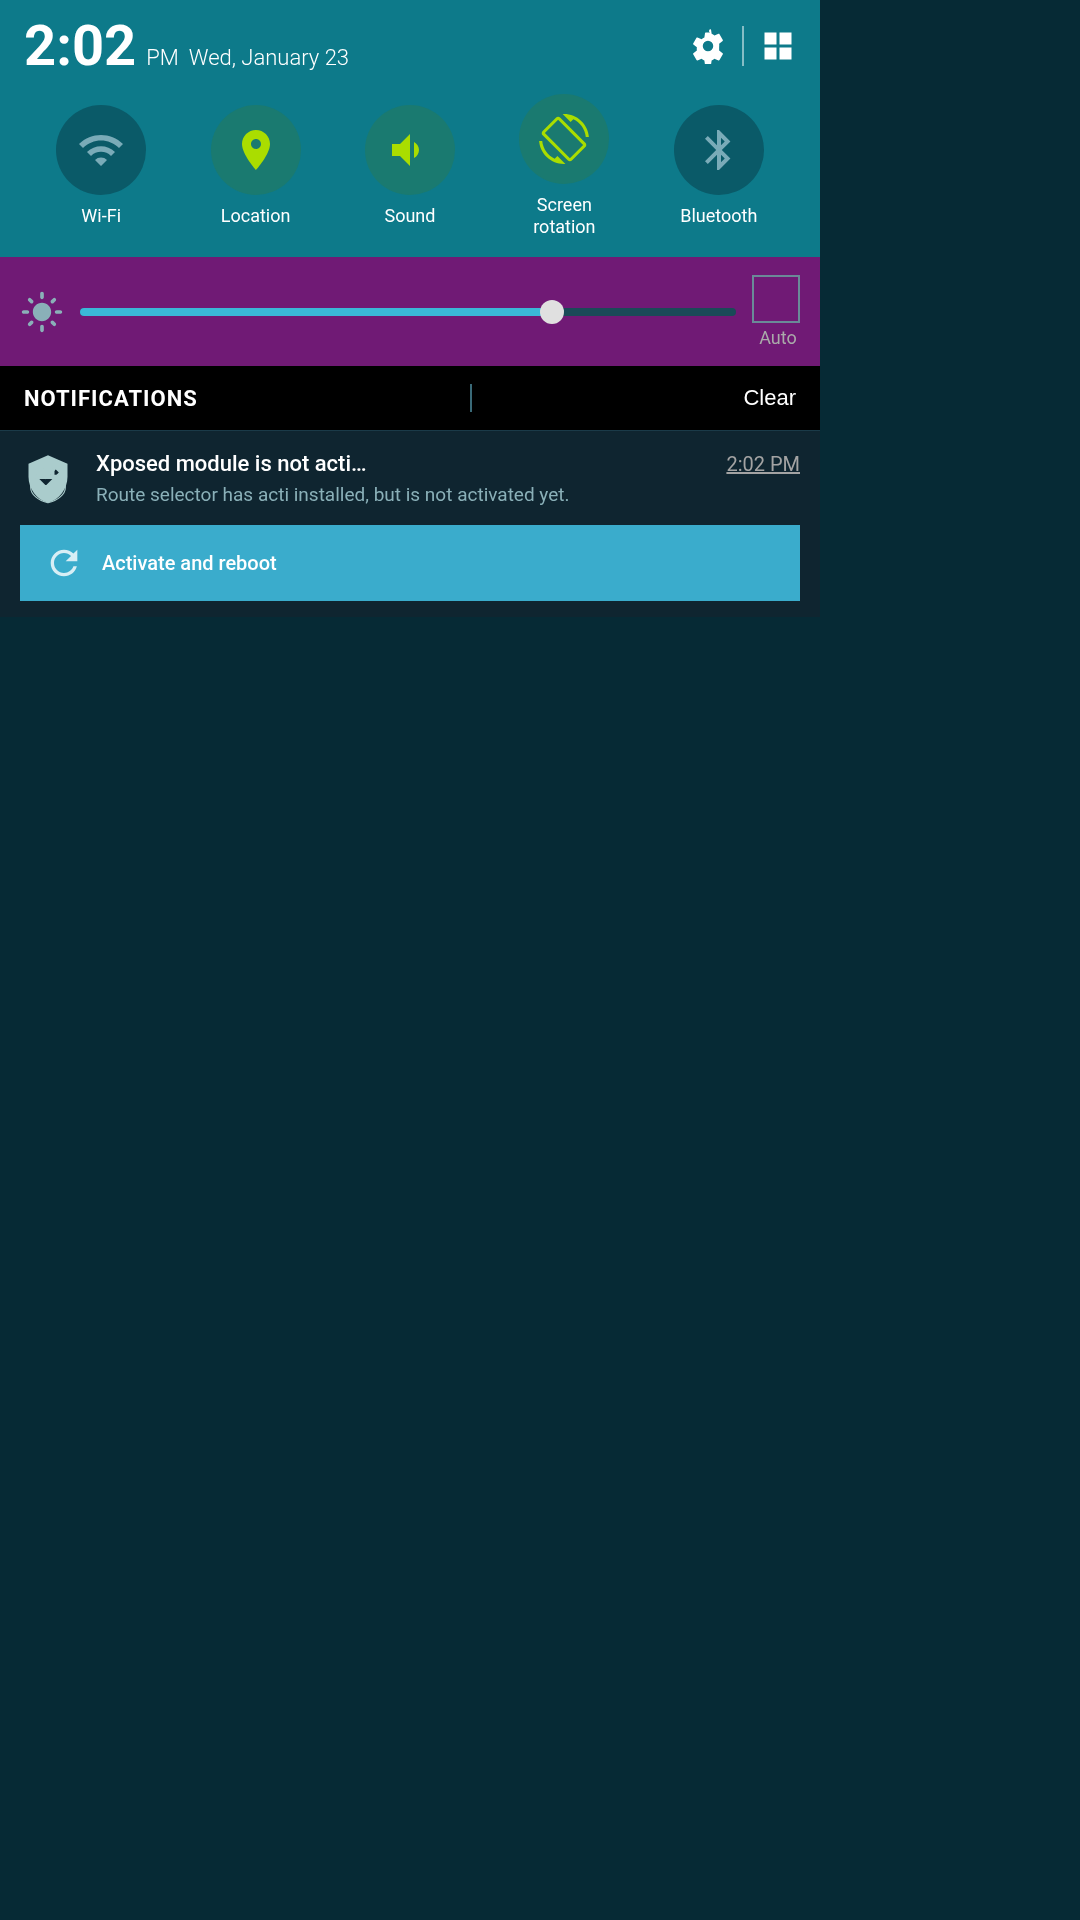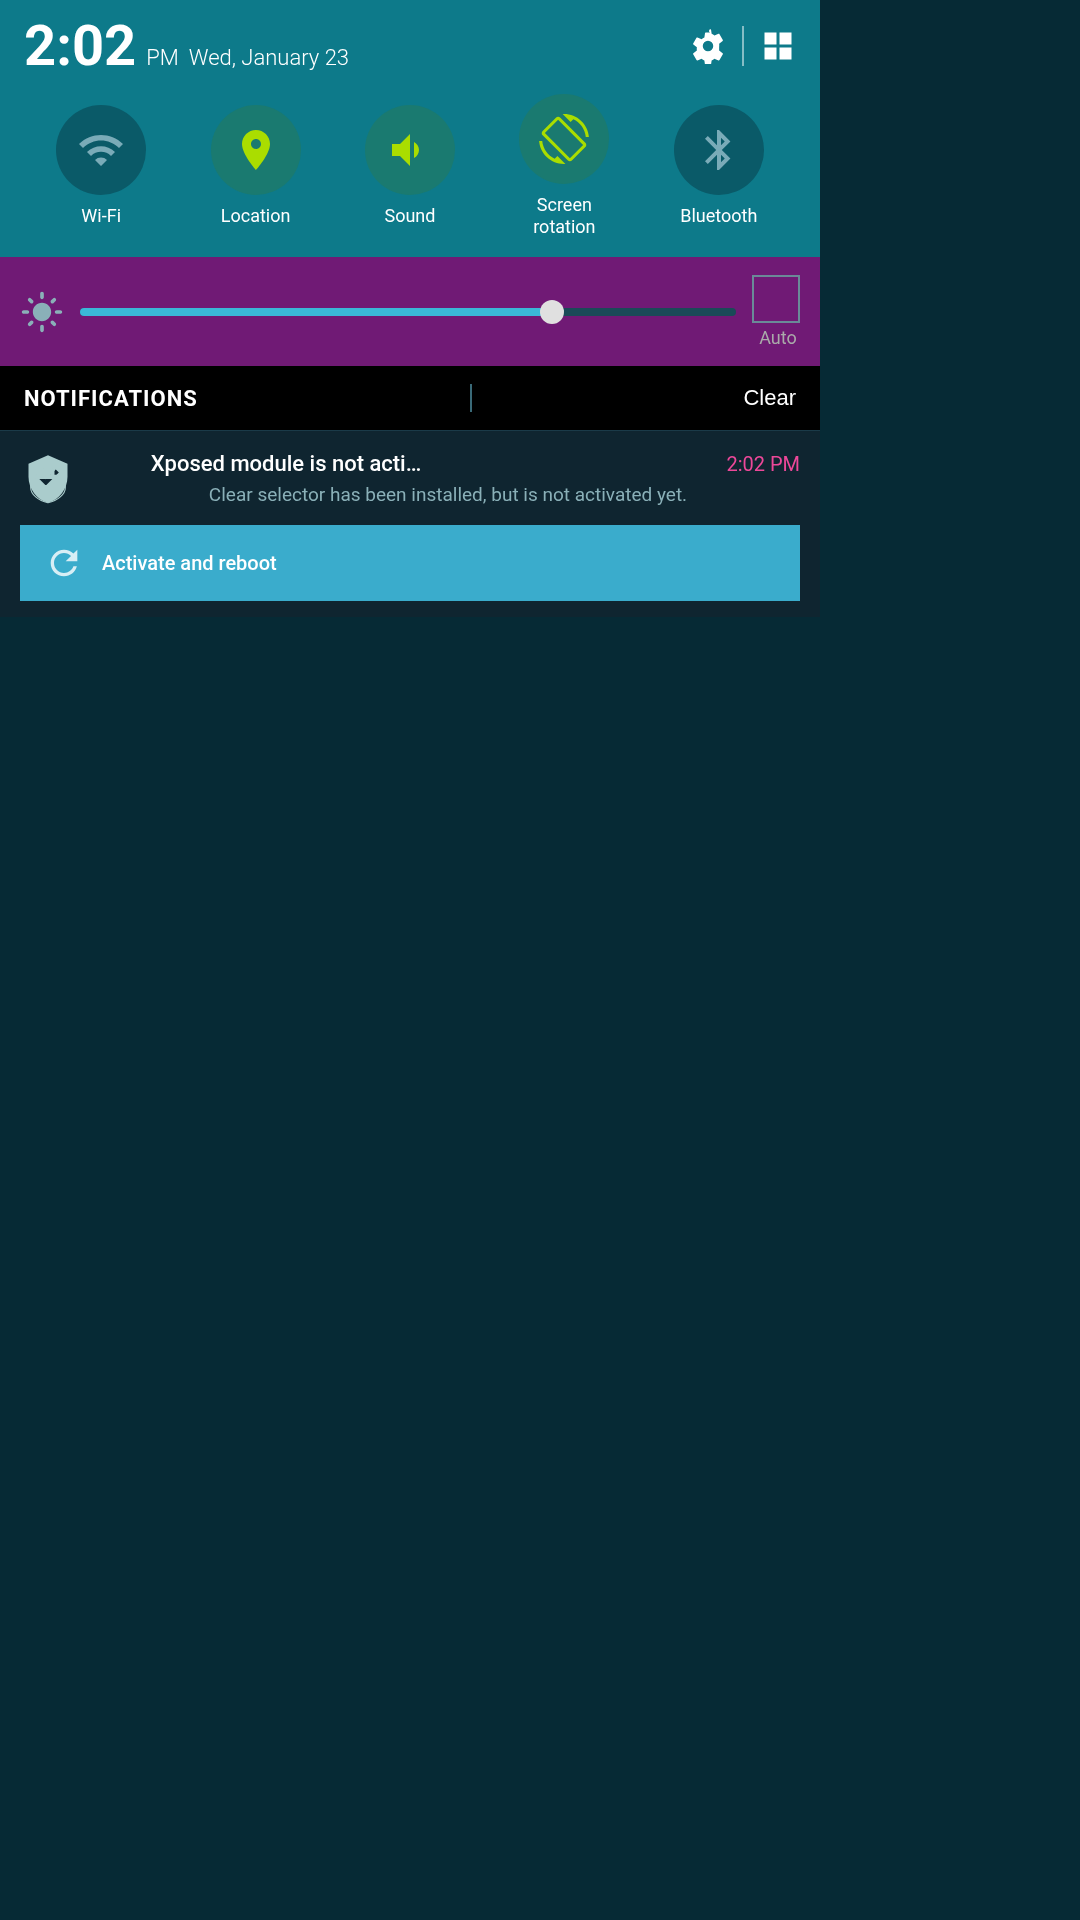--- a/index.html
+++ b/index.html
@@ -216,21 +216,20 @@
     }
 
     
     .notification-area {
       background-color: #0d1e26;
     }
 
     .notification-card {
       background-color: #0f2530;
       padding: 20px 20px 16px 20px;
-      text-align: center;
     }
 
     .notif-content-row {
       display: flex;
       align-items: flex-start;
       gap: 20px;
       padding-bottom: 16px;
     }
 
     .notif-app-icon {
@@ -258,24 +257,25 @@
       font-size: 22px;
       font-weight: 500;
       flex: 1;
       overflow: hidden;
       text-overflow: ellipsis;
       white-space: nowrap;
       max-width: 380px;
     }
 
     .notif-time {
-      color: #ec4899;
+      color: #a3a3a3;
       font-size: 20px;
       white-space: nowrap;
       margin-left: 10px;
+      text-decoration: underline;
     }
 
     .notif-body {
       color: #8ab0b8;
       font-size: 19px;
       line-height: 1.4;
     }
 
     
     .notif-action-row {
@@ -409,21 +409,21 @@
           <rect x="9" y="7" width="2" height="4" rx="1"></rect>
           <rect x="13" y="7" width="2" height="4" rx="1"></rect>
           <path d="M4 16c0 3 3.5 6 8 7 4.5-1 8-4 8-7v-1H4v1z" fill="none" stroke="#aacccc" stroke-width="0.5"></path>
         </svg>
       </div>
       <div class="notif-text-block">
         <div class="notif-title-row">
           <span class="notif-app-title">Xposed module is not acti…</span>
           <span class="notif-time">2:02 PM</span>
         </div>
-        <span class="notif-body">Clear selector has been installed, but is not activated yet.</span>
+        <span class="notif-body">Route selector has acti installed, but is not activated yet.</span>
       </div>
     </div>
     <div class="notif-action-row">
       <svg class="action-icon" viewBox="0 0 24 24" fill="rgba(255,255,255,0.8)">
         <path d="M17.65 6.35C16.2 4.9 14.21 4 12 4c-4.42 0-7.99 3.58-7.99 8s3.57 8 7.99 8c3.73 0 6.84-2.55 7.73-6h-2.08c-.82 2.33-3.04 4-5.65 4-3.31 0-6-2.69-6-6s2.69-6 6-6c1.66 0 3.14.69 4.22 1.78L13 11h7V4l-2.35 2.35z"></path>
       </svg>
       <span class="action-label">Activate and reboot</span>
     </div>
   </div>
 </div>

